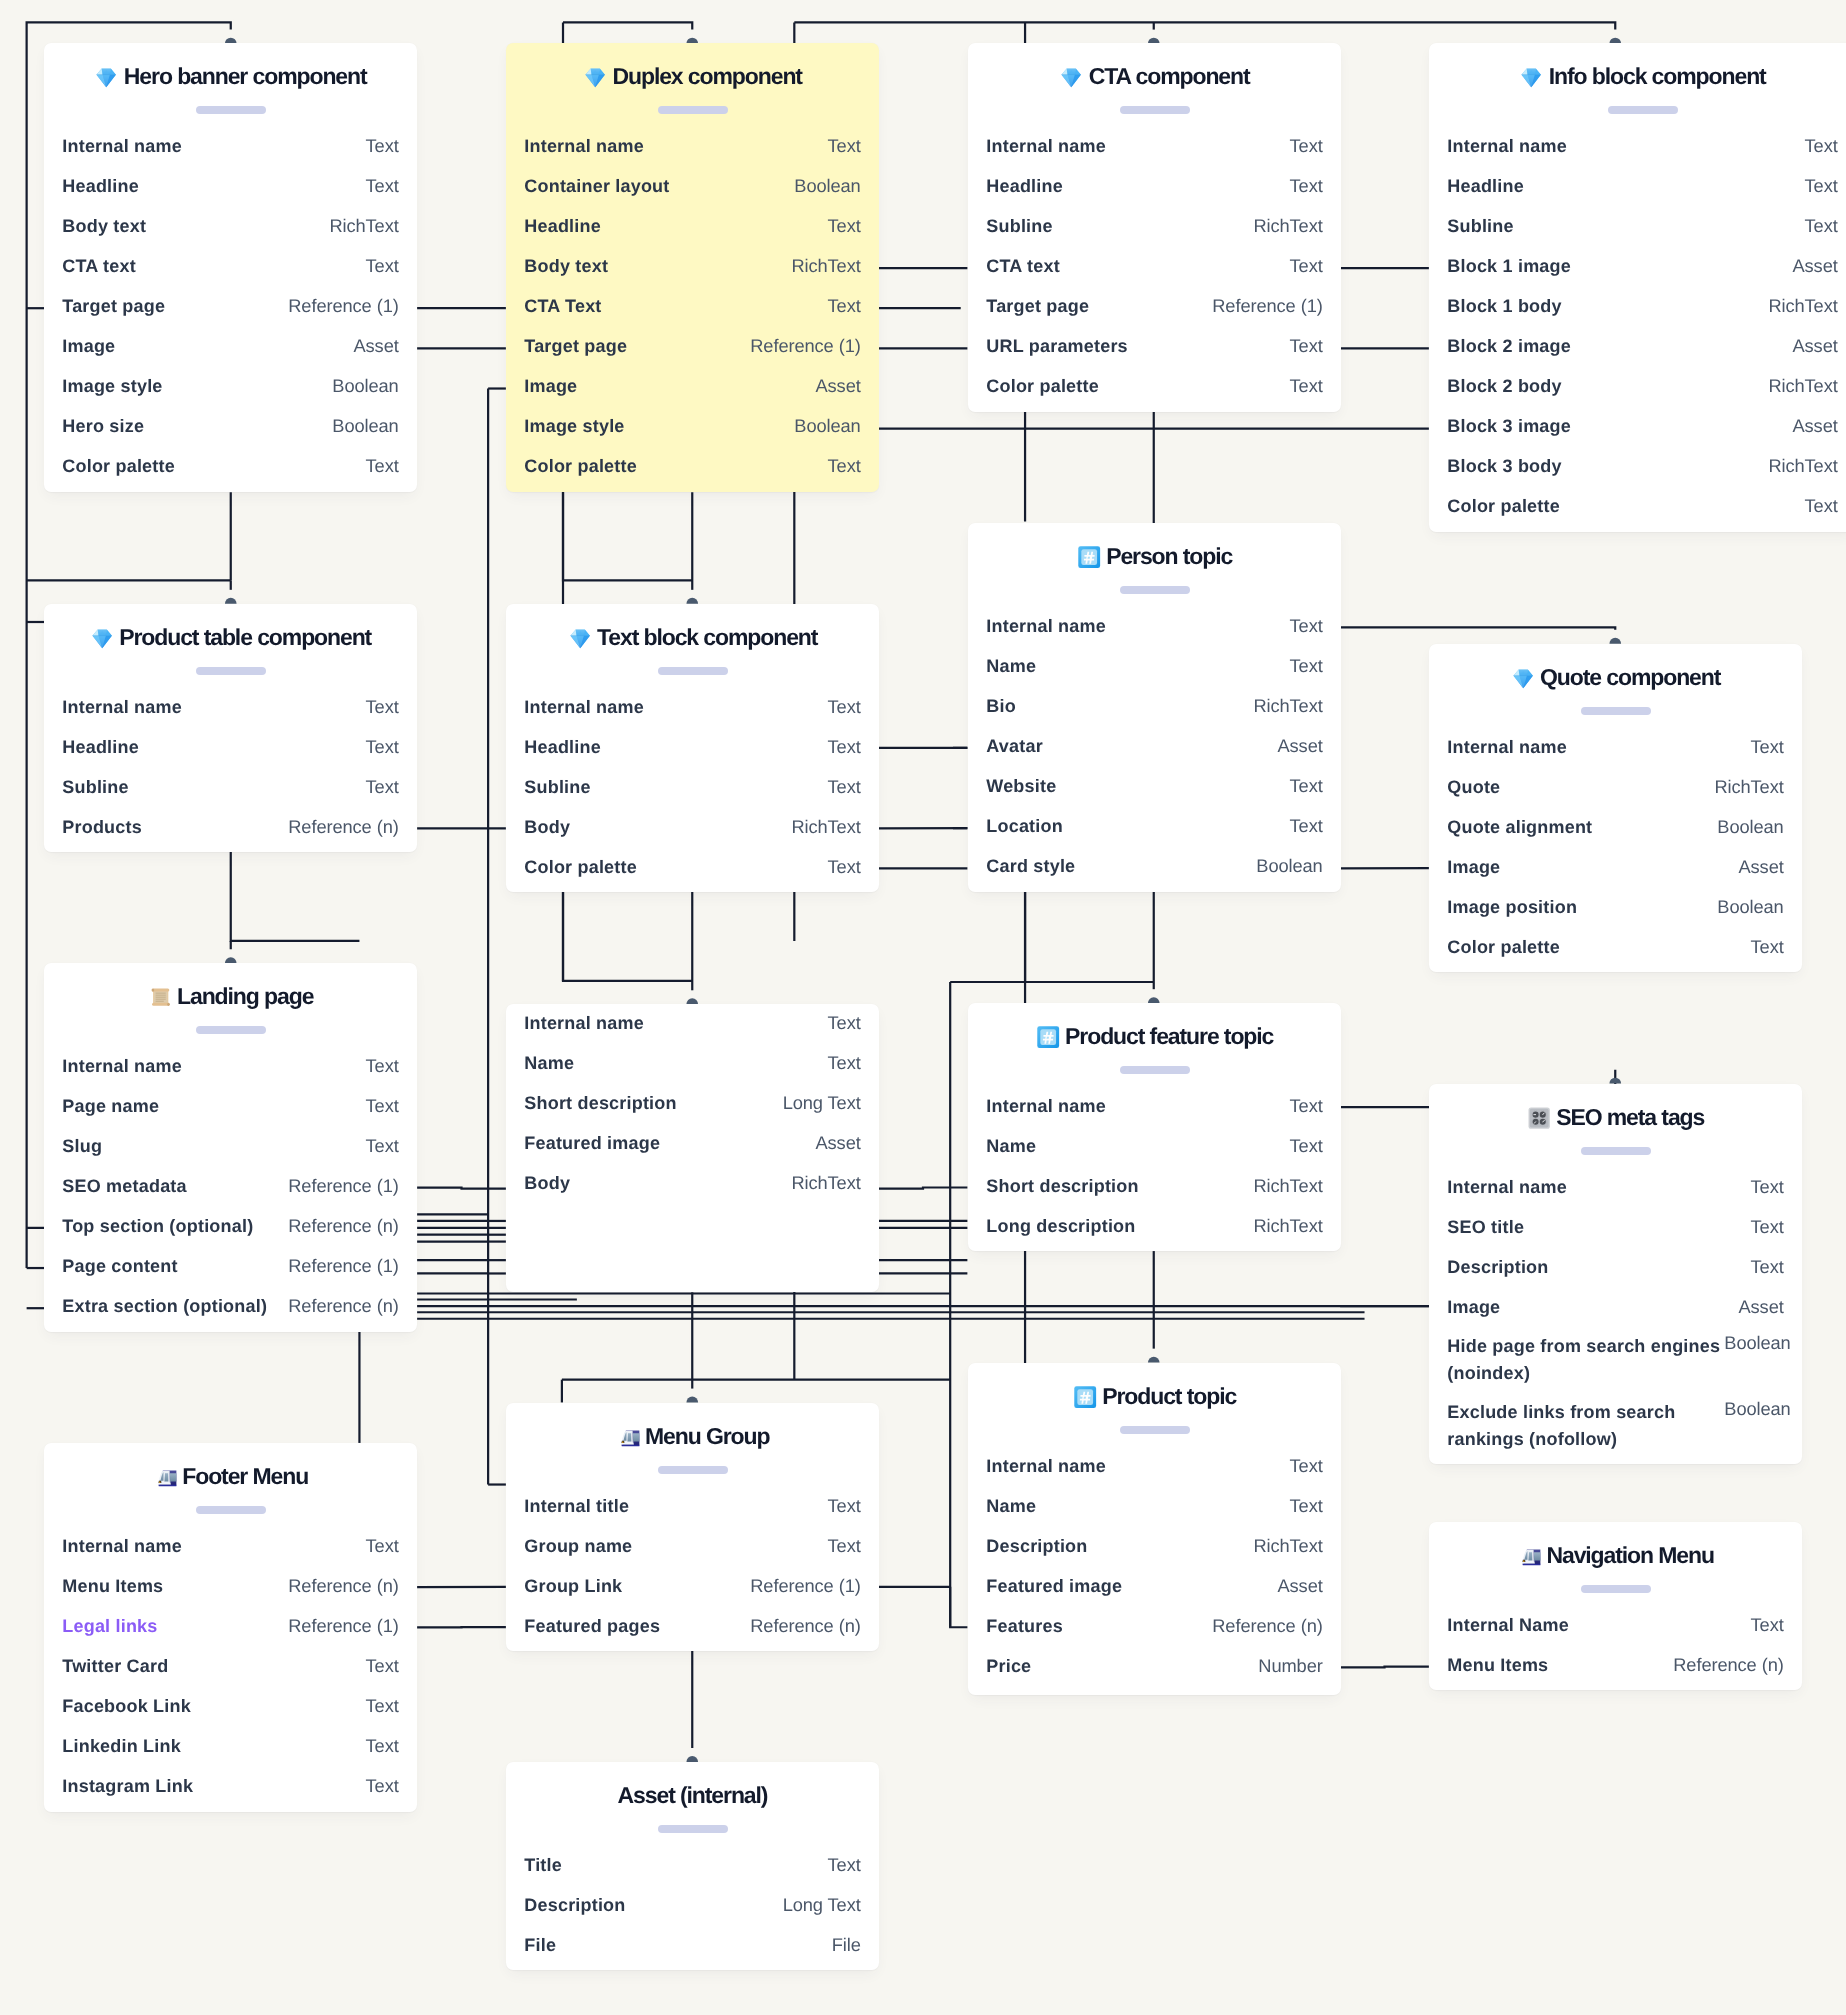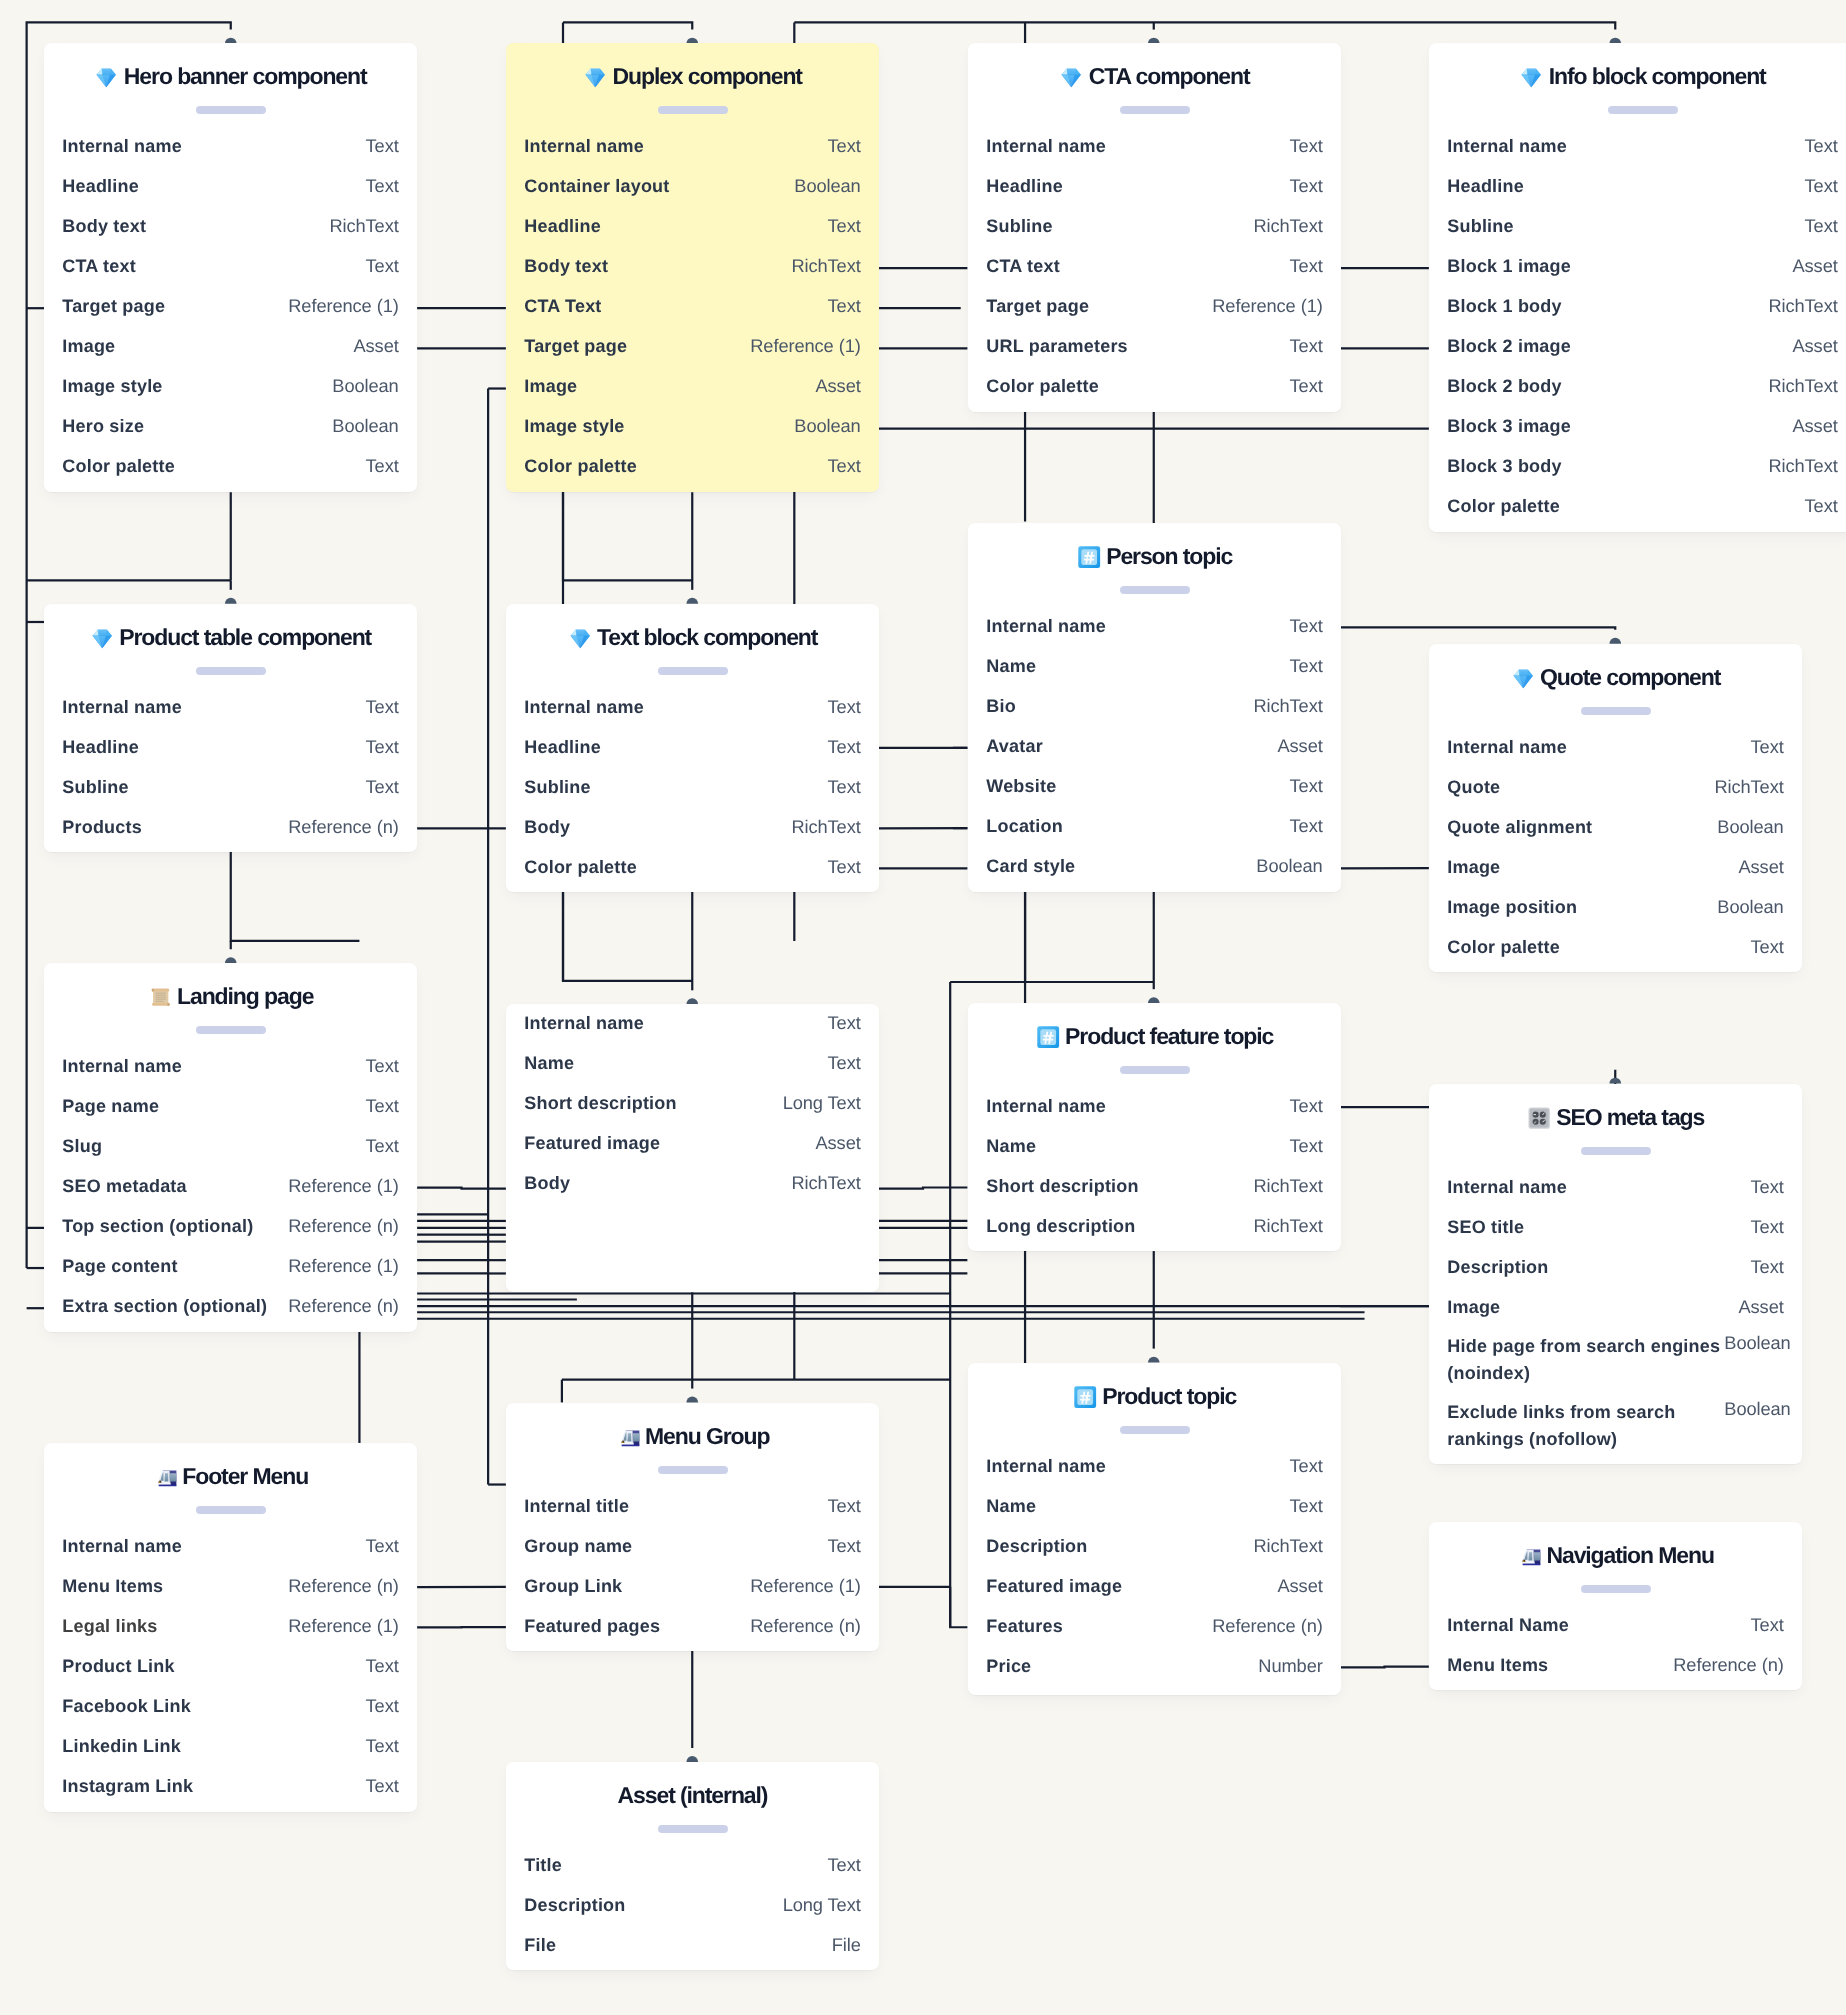--- a/index.html
+++ b/index.html
@@ -884,25 +884,25 @@
         <div class="rows">
           <div class="row">
             <span class="fname" style="color: rgb(44, 55, 73);">Internal name</span>
             <span class="ftype" style="color: rgb(75, 87, 105);">Text</span>
           </div>
           <div class="row">
             <span class="fname" style="color: rgb(44, 55, 73);">Menu Items</span>
             <span class="ftype" style="color: rgb(75, 87, 105);">Reference (n)</span>
           </div>
           <div class="row">
-            <span class="fname" style="color: #404040;">Legal links</span>
+            <span class="fname" style="color: #8b5cf6;">Legal links</span>
             <span class="ftype" style="color: rgb(75, 87, 105);">Reference (1)</span>
           </div>
           <div class="row">
-            <span class="fname" style="color: rgb(44, 55, 73);">Product Link</span>
+            <span class="fname" style="color: rgb(44, 55, 73);">Twitter Card</span>
             <span class="ftype" style="color: rgb(75, 87, 105);">Text</span>
           </div>
           <div class="row">
             <span class="fname" style="color: rgb(44, 55, 73);">Facebook Link</span>
             <span class="ftype" style="color: rgb(75, 87, 105);">Text</span>
           </div>
           <div class="row">
             <span class="fname" style="color: rgb(44, 55, 73);">Linkedin Link</span>
             <span class="ftype" style="color: rgb(75, 87, 105);">Text</span>
           </div>

